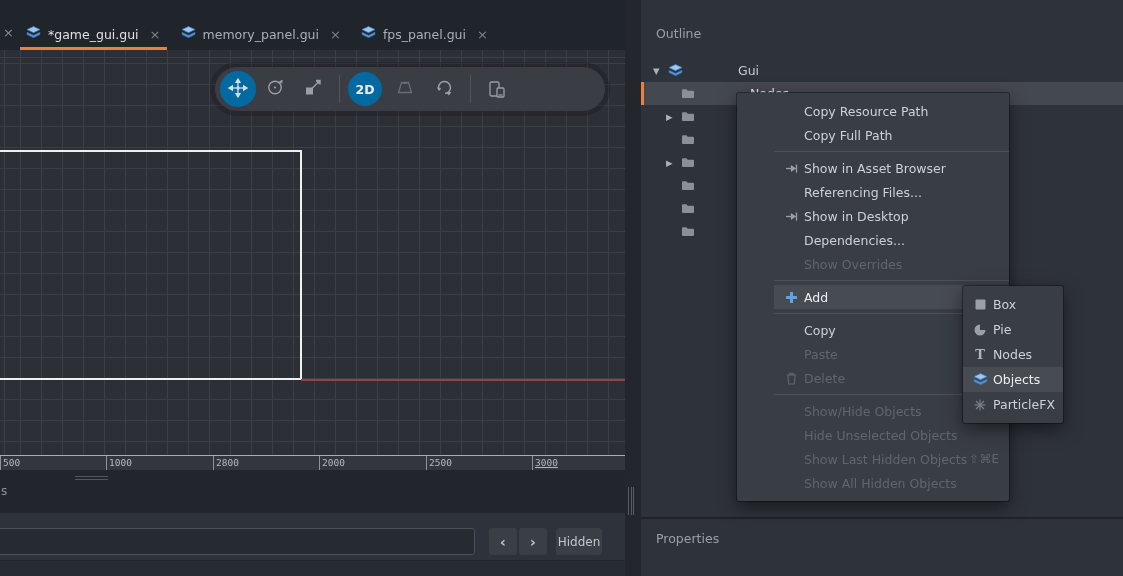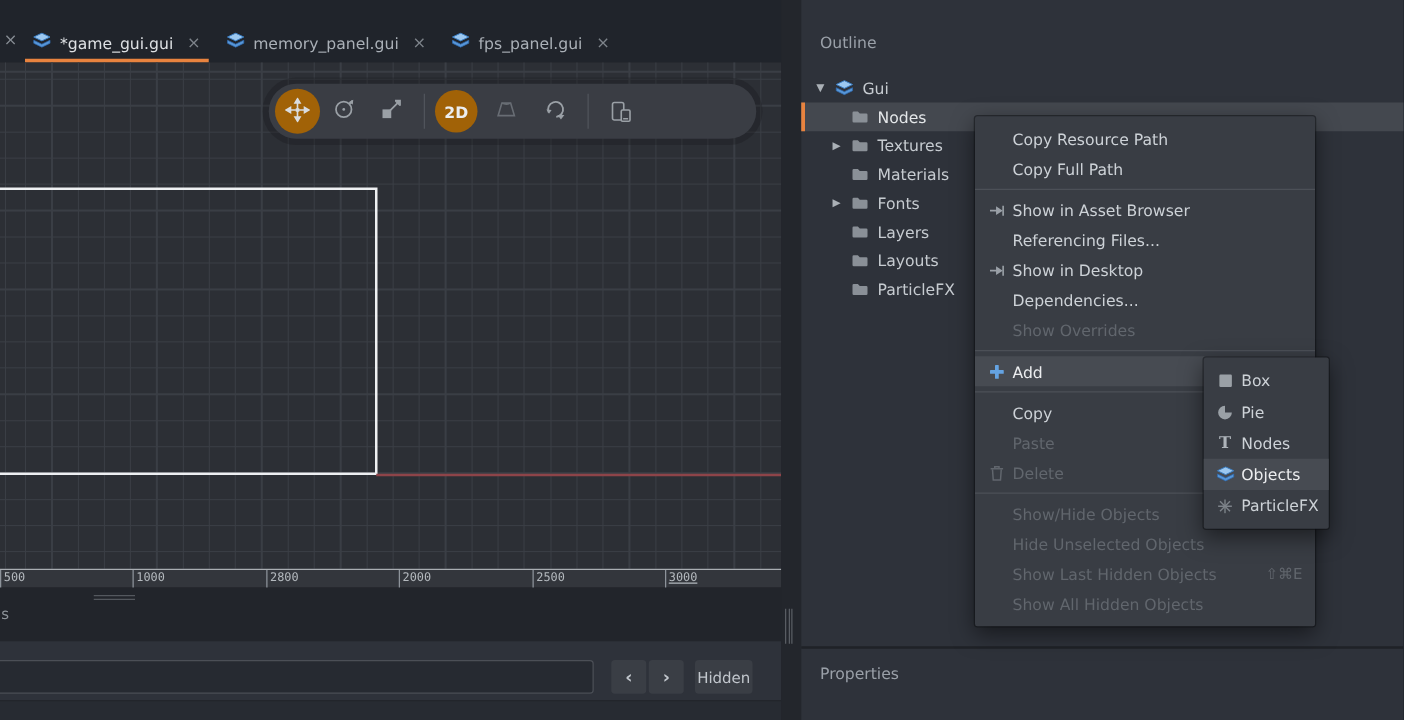--- a/index.html
+++ b/index.html
@@ -23,21 +23,21 @@
     background-image:
       repeating-linear-gradient(to right,#3a3e45 0 1px,transparent 1px 21px),
       repeating-linear-gradient(to bottom,#3a3e45 0 1px,transparent 1px 21px);
     background-position:20px 13px,20px 13px;overflow:hidden;}
   .gui-bounds{position:absolute;left:-3px;top:100px;width:305px;height:230px;border:2px solid #eef0f2;}
   .x-axis{position:absolute;left:301px;top:329px;width:324px;height:2px;background:#8e4449;}
 
   .vtoolbar{position:absolute;left:215px;top:17px;width:390px;height:44px;border-radius:22px;background:#3a3d44;
     box-shadow:0 0 0 5px rgba(22,24,28,0.30);display:flex;align-items:center;}
   .tool{position:absolute;top:50%;transform:translate(-50%,-50%);display:flex;align-items:center;justify-content:center;}
-  .tool.circle{width:36px;height:36px;border-radius:50%;background:#a16207;}
+  .tool.circle{width:36px;height:36px;border-radius:50%;background:#0369a1;}
   .tbdiv{position:absolute;top:8px;width:1px;height:28px;background:#50545b;}
   .mode-2d{font-weight:bold;color:#eceef0;font-size:12.5px;}
 
   .ruler{position:absolute;left:0;top:455px;width:625px;height:15px;background:#33363c;border-top:1px solid #a9adb2;}
   .rtick{position:absolute;top:0;width:1px;height:15px;background:#8d939a;}
   .rlabel{position:absolute;top:1px;font-family:"DejaVu Sans Mono","Liberation Mono",monospace;
           font-size:9.5px;color:#b4b9be;}
 
   .bottomstrip{position:absolute;left:0;top:470px;width:625px;height:43px;background:#22252b;}
   .hgrip{position:absolute;left:75px;top:6px;width:33px;}
@@ -63,29 +63,29 @@
 
   
   .right-region{position:absolute;left:641px;top:0;width:482px;height:576px;background:#2e323a;}
   .panel-header{position:absolute;left:15px;color:#9aa0a8;font-size:12.5px;}
   .outline-header{top:26px;}
   .tree{position:absolute;left:0;top:59px;right:0;}
   .trow{position:relative;height:23px;display:flex;align-items:center;cursor:pointer;}
   .trow.selected{background:#44484f;border-left:3px solid #e8833f;}
   .trow .expander{position:absolute;font-size:8.5px;color:#aab0b6;}
   .trow .ticon{position:absolute;display:flex;}
-  .trow .tlabel{position:absolute;color:#c6cbd0;}
+  .trow .tlabel{position:absolute;color:#c6cbd0;margin-left:48px;}
   .trow.selected .tlabel{color:#e4e7e9;}
   .hdivider{position:absolute;left:0;top:517px;width:100%;height:2px;background:#1f2227;}
   .properties-header{top:531px;}
 
   
   .menu{position:absolute;background:#393d44;border-radius:2px;padding:6px 0;z-index:20;
     box-shadow:0 6px 18px rgba(0,0,0,0.5),0 0 0 1px rgba(20,22,26,0.55);}
-  .context-menu{left:780px;top:93px;width:272px;}
+  .context-menu{left:737px;top:93px;width:272px;padding-left:37px;}
   .add-submenu{left:963px;top:286px;width:100px;z-index:21;}
   .mrow{position:relative;height:24px;display:flex;align-items:center;cursor:pointer;color:#cdd2d7;}
   .context-menu .mrow{padding-left:30px;padding-right:10px;}
   .add-submenu .mrow{height:25px;padding-left:30px;padding-right:8px;}
   .mrow.dis{color:#61666d;cursor:default;}
   .mrow.hl{background:#474b52;color:#ecedef;}
   .mrow .ic{position:absolute;left:9px;width:16px;display:flex;justify-content:center;align-items:center;}
   .mrow .sc{margin-left:auto;font-size:12px;color:#9aa0a7;}
   .mrow.dis .sc{color:#61666d;}
   .mrow .subarrow{margin-left:auto;font-size:9px;color:#9aa0a7;}

